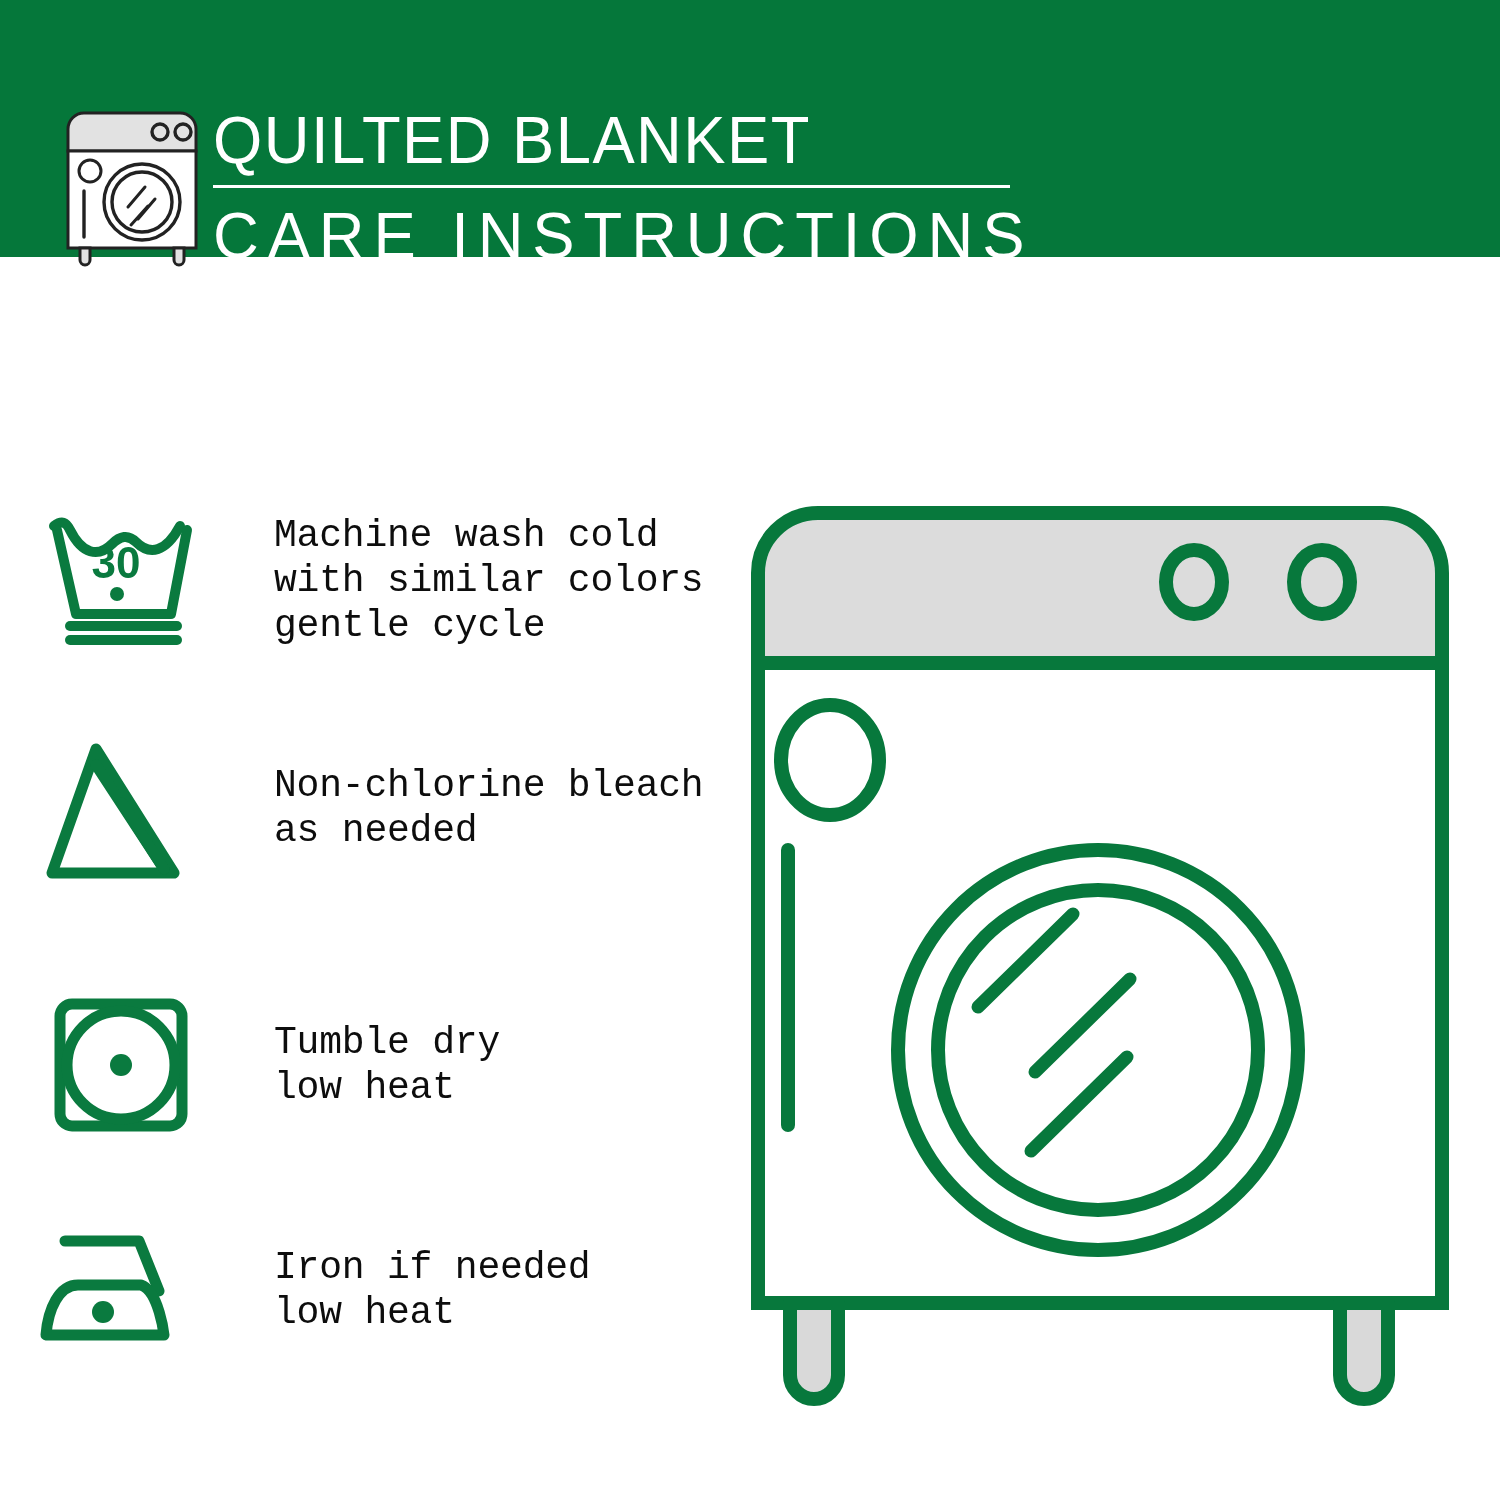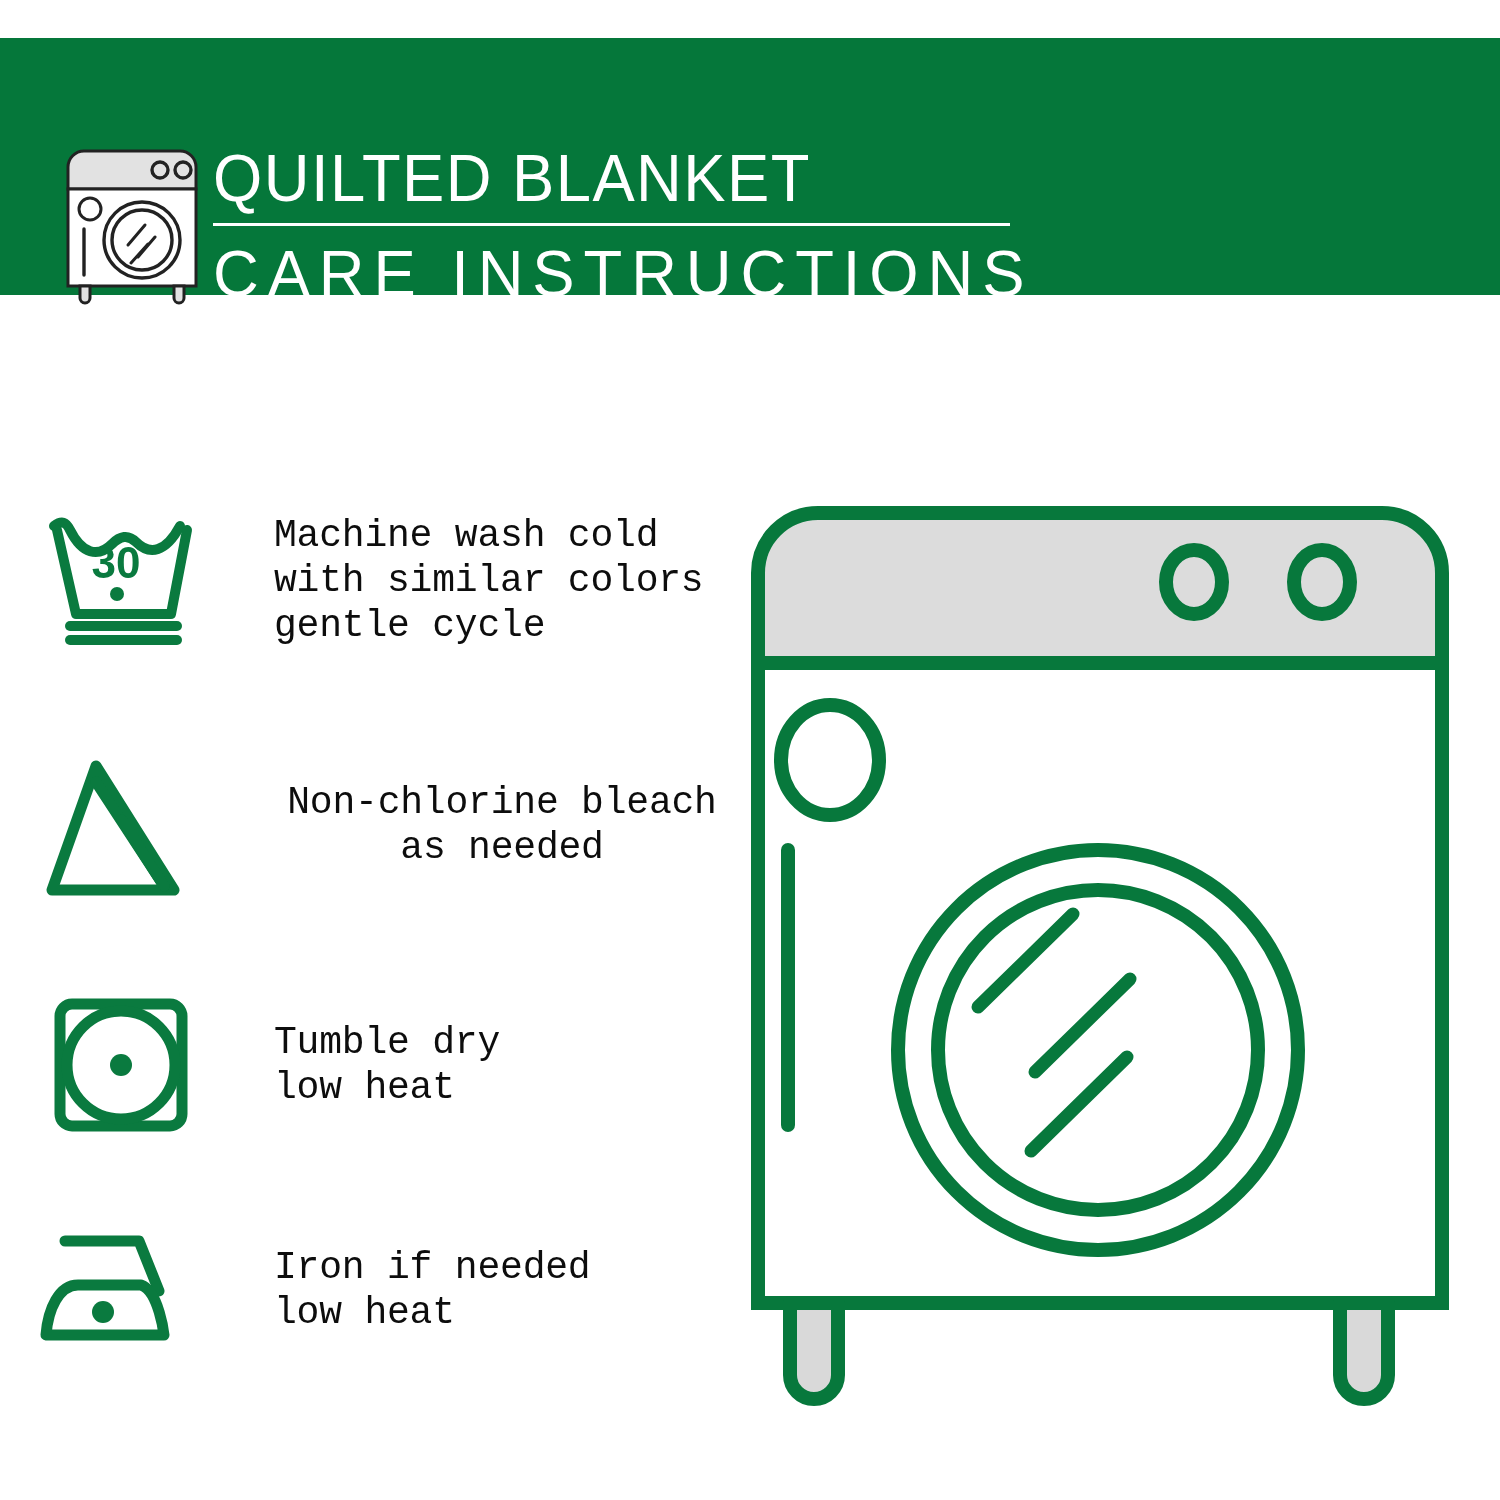--- a/index.html
+++ b/index.html
@@ -17,21 +17,20 @@
 
   
   #header-band {
     position: absolute;
     left: 0;
     top: 0;
     width: 1500px;
     height: 257px;
     background: #05773a;
     box-sizing: border-box;
-    margin-top: 38px;
   }
   #header-logo {
     position: absolute;
     left: 62px;
     top: 103px;
     width: 140px;
     height: 165px;
   }
   #header-text-block {
     position: absolute;
@@ -97,21 +96,21 @@
     color: #0d0d0d;
     font-size: 38px;
     line-height: 45px;
     font-weight: 400;
     font-family: Liberation Mono, monospace;
     letter-spacing: -0.2px;
   }
   .care-text .tl { display: block; white-space: nowrap; }
 
   #care-row-0 { top: 160px; }
-  #care-row-1 { top: 400px; text-align: center; }
+  #care-row-1 { top: 383px; }
   #care-row-2 { top: 640px; }
   #care-row-3 { top: 875px; align-items: center; }
 
   
   #machine-illustration {
     position: absolute;
     left: 740px;
     top: 495px;
     width: 720px;
     height: 930px;

